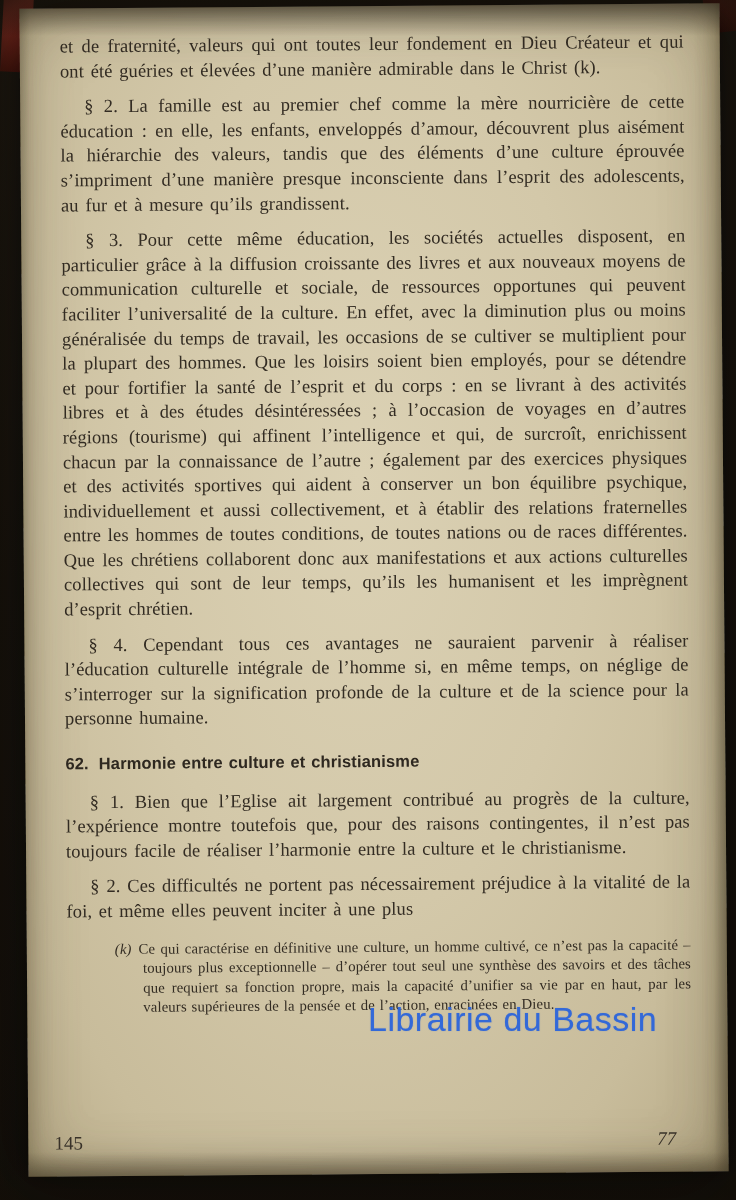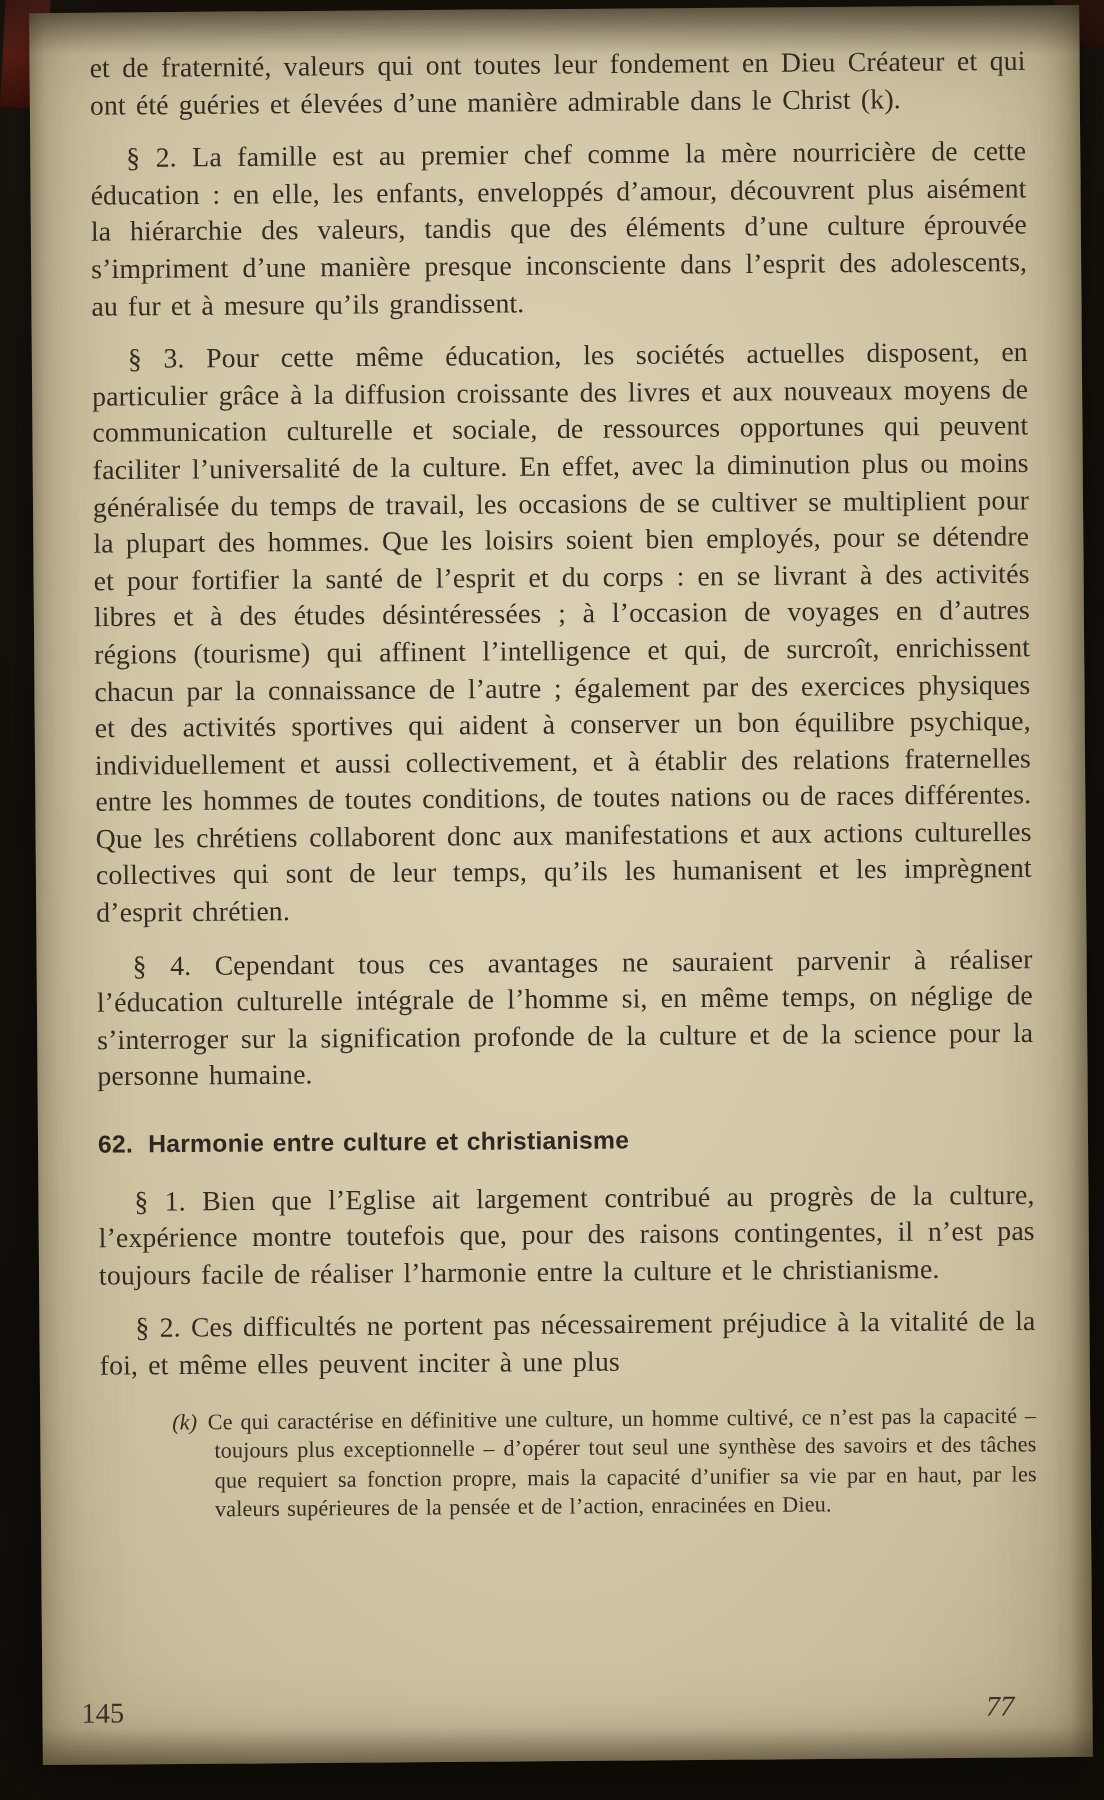--- a/index.html
+++ b/index.html
@@ -161,14 +161,15 @@
       </div>
 
     </div>
 
     <div class="pagenum left">145</div>
     <div class="pagenum right">77</div>
   </div>
 
   <div class="vignette"></div>
 
+  <div class="watermark">Librairie du Bassin</div>
 
 </div>
 
 </body></html>

